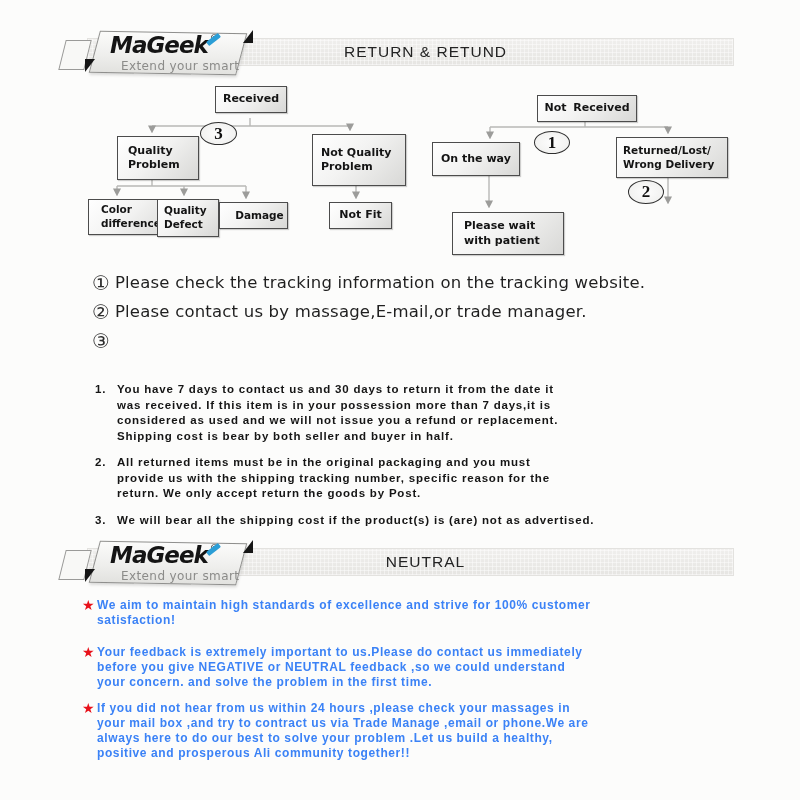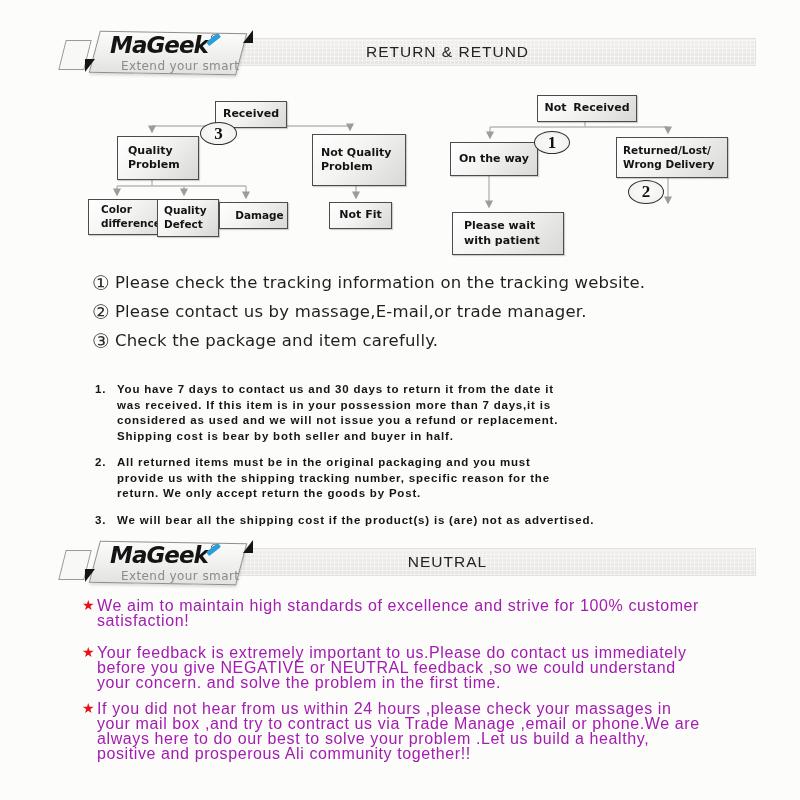--- a/index.html
+++ b/index.html
@@ -1,20 +1,20 @@
 <!DOCTYPE html>
 <html><head>
 <meta charset="utf-8">
 <style>
   html,body { margin:0; padding:0; background:#fff; }
   .page { position:relative; width:800px; height:800px; background:#fcfcfb; overflow:hidden;
           font-family:"DejaVu Sans", sans-serif; }
 
   
-  .bar { position:absolute; left:109px; width:645px; height:26px;
+  .bar { position:absolute; left:87px; width:645px; height:26px;
          background-color:#ecebe9; border:1px solid #e3e2df;
          background-image:
            repeating-linear-gradient(90deg, rgba(255,255,255,.45) 0 1px, rgba(0,0,0,0) 1px 4px),
            repeating-linear-gradient(0deg, rgba(255,255,255,.45) 0 1px, rgba(0,0,0,0) 1px 4px),
            linear-gradient(180deg,#f0efed,#e6e5e2); }
   .bar-title { position:absolute; left:0; top:0; width:100%; height:26px; line-height:26px;
                text-align:center; text-indent:30px; font-size:15.5px; letter-spacing:1px;
                color:#222; font-family:"Liberation Sans", sans-serif; }
 
   
@@ -71,22 +71,22 @@
   .policy-text { font-size:11.5px; font-weight:bold; line-height:15.5px;
                  letter-spacing:.8px; color:#151515; white-space:pre-line; }
 
   
   .feedback { position:absolute; left:82px; top:598px; width:656px;
               font-family:"Liberation Sans", sans-serif; }
   .fb-row { display:flex; align-items:flex-start; }
   .fb-row.m1 { margin-bottom:17px; }
   .fb-row.m2 { margin-bottom:11px; }
   .fb-star { flex:none; width:15px; font-size:14px; line-height:15px; color:#e8111a; }
-  .fb-text { font-size:16px; font-weight:normal; line-height:15px; letter-spacing:.6px;
-             color:#a21caf; white-space:pre-line; }
+  .fb-text { font-size:12px; font-weight:bold; line-height:15px; letter-spacing:.6px;
+             color:#3b82f6; white-space:pre-line; }
 </style>
 </head>
 <body>
 
 <div class="page">
 
   <svg class="connectors" viewBox="0 0 800 800">
     <defs>
       <marker id="ah" viewBox="0 0 10 10" refX="7" refY="5" markerWidth="8" markerHeight="8" markerUnits="userSpaceOnUse" orient="auto-start-reverse">
         <path d="M0,0 L10,5 L0,10 z" fill="#9c9c9a"></path>
@@ -110,55 +110,54 @@
   </div>
   <div class="logo-group" style="top:30px">
     <div class="flag-end"></div>
     <div class="plate"></div>
     <div class="tri-top"></div>
     <div class="tri-bot"></div>
     <div class="logo-text"><span class="lg-name">MaGeek</span><span class="lg-accent"></span><span class="lg-reg">®</span></div>
     <div class="lg-tag">Extend your smart</div>
   </div>
 
-  <div class="fc-box fc-center" style="left:215px;top:101px;width:70px;height:25px">Received</div>
+  <div class="fc-box fc-center" style="left:215px;top:86px;width:70px;height:25px">Received</div>
   <div class="fc-box fc-left" style="left:117px;top:136px;width:70px;height:42px;padding-left:10px">Quality
 Problem</div>
   <div class="fc-box fc-left" style="left:312px;top:134px;width:84px;height:50px;padding-left:8px">Not Quality
 Problem</div>
   <div class="fc-box fc-left fc-sm" style="left:88px;top:199px;width:72px;height:34px;padding-left:12px">Color
 difference</div>
   <div class="fc-box fc-left fc-sm" style="left:157px;top:199px;width:54px;height:36px;padding-left:6px">Quality
 Defect</div>
   <div class="fc-box fc-center fc-sm" style="left:219px;top:202px;width:55px;height:25px">Damage</div>
   <div class="fc-box fc-center" style="left:329px;top:202px;width:61px;height:25px">Not Fit</div>
 
   <div class="fc-box fc-center fc-ws" style="left:537px;top:95px;width:98px;height:25px">Not Received</div>
-  <div class="fc-box fc-left" style="left:450px;top:142px;width:78px;height:32px;padding-left:8px">On the way</div>
+  <div class="fc-box fc-left" style="left:432px;top:142px;width:78px;height:32px;padding-left:8px">On the way</div>
   <div class="fc-box fc-left" style="left:452px;top:212px;width:99px;height:41px;padding-left:11px">Please wait
 with patient</div>
   <div class="fc-box fc-left fc-sm" style="left:616px;top:137px;width:104px;height:39px;padding-left:6px">Returned/Lost/
 Wrong Delivery</div>
 
   <div class="badge" style="left:534px;top:131px;width:34px;height:21px">1</div>
   <div class="badge" style="left:628px;top:180px;width:34px;height:22px">2</div>
   <div class="badge" style="left:200px;top:122px;width:35px;height:21px">3</div>
 
   <div class="notes">
     <div class="note-row">
       <span class="note-num">①</span>
       <span class="note-text">Please check the tracking information on the tracking website.</span>
     </div>
     <div class="note-row">
       <span class="note-num">②</span>
       <span class="note-text">Please contact us by  massage,E-mail,or trade manager.</span>
     </div>
     <div class="note-row">
       <span class="note-num">③</span>
-      <span class="note-text">Check the package and item carefully.</span>
     </div>
   </div>
 
   <div class="policies">
     <div class="policy-row">
       <span class="policy-num">1.</span>
       <span class="policy-text">You have 7 days to contact us and 30 days to return it from the date it
 was received. If this item is in your possession more than 7 days,it is
 considered as used and we will not issue you a refund or replacement.
 Shipping cost is bear by both seller and buyer in half.</span>

